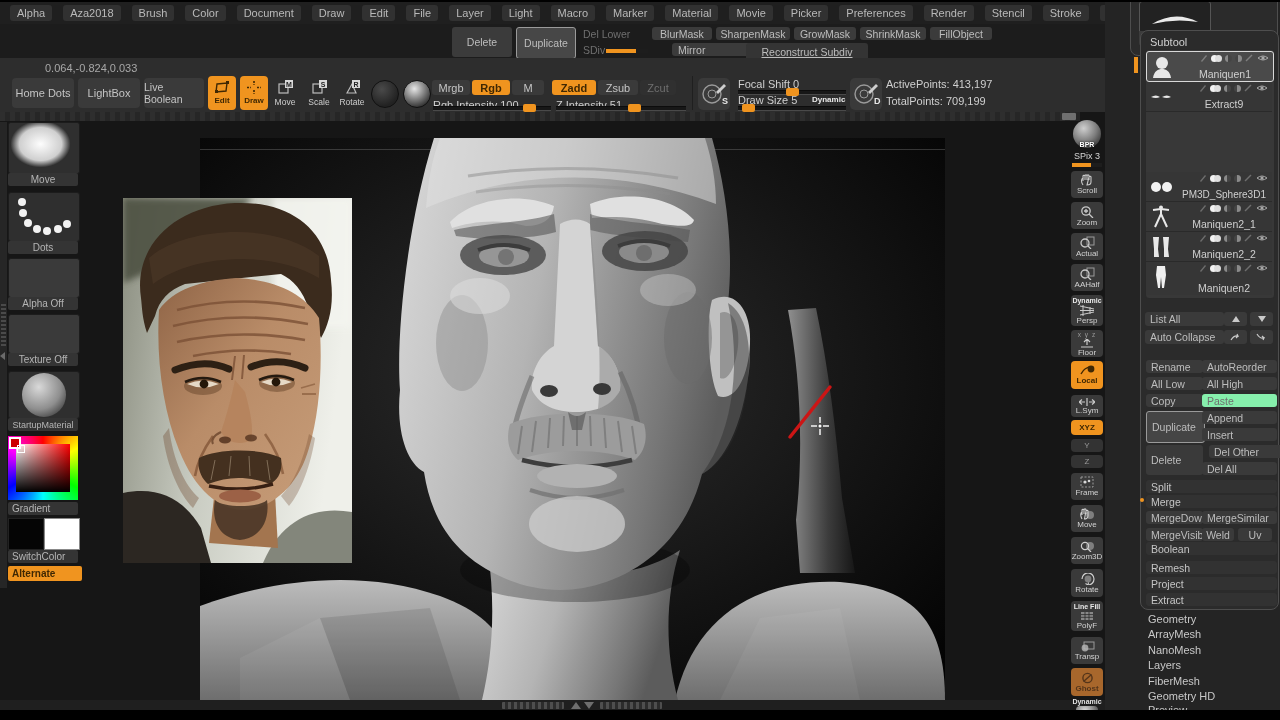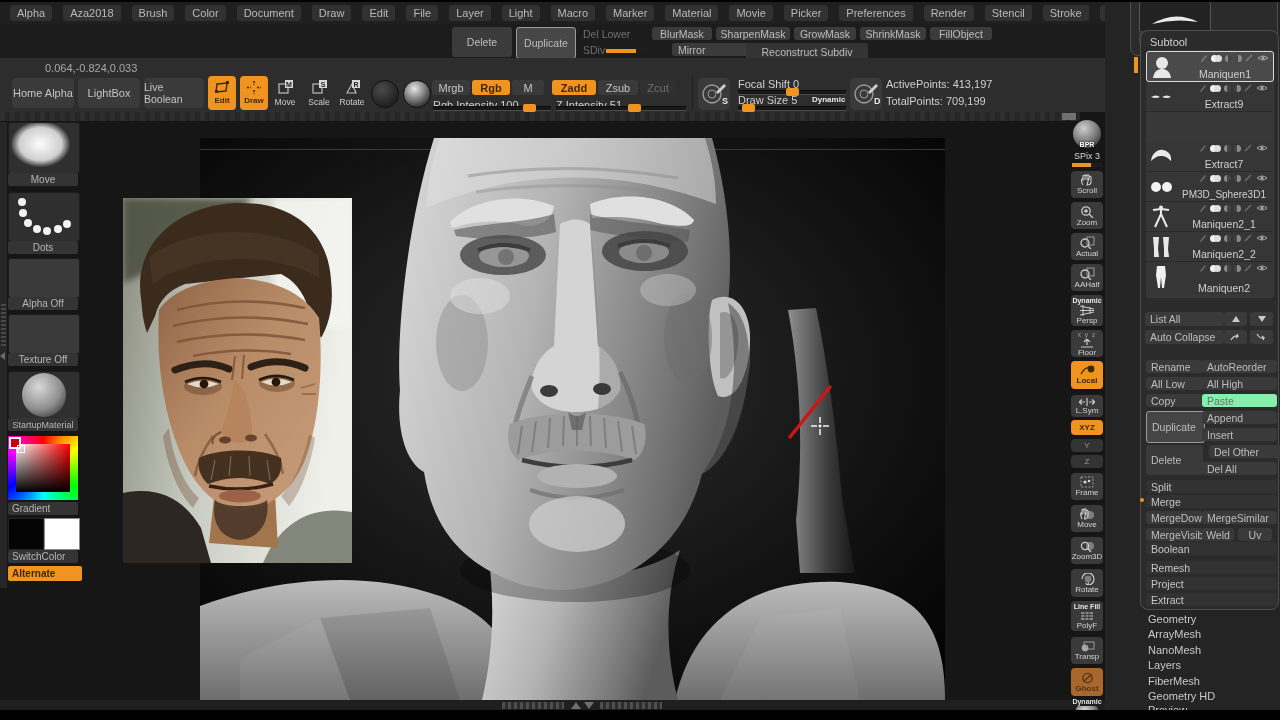--- a/index.html
+++ b/index.html
@@ -83,26 +83,26 @@
   <div class="abs mbtn dim" style="left:580px;top:44px;width:34px;height:12px;">SDiv</div>
   <div class="abs" style="left:606px;top:49px;width:42px;height:4px;background:#1d1d1d;">
       <div style="width:30px;height:4px;background:#f0941f;"></div>
     </div>
   <div class="abs mbtn" style="left:652px;top:27px;width:60px;height:13px;">BlurMask</div>
   <div class="abs mbtn" style="left:716px;top:27px;width:74px;height:13px;">SharpenMask</div>
   <div class="abs mbtn" style="left:794px;top:27px;width:62px;height:13px;">GrowMask</div>
   <div class="abs mbtn" style="left:860px;top:27px;width:66px;height:13px;">ShrinkMask</div>
   <div class="abs mbtn" style="left:930px;top:27px;width:62px;height:13px;">FillObject</div>
   <div class="abs mbtn" style="left:652px;top:43px;width:90px;height:13px;justify-content:flex-start;padding-left:6px;margin-left:20px;">Mirror</div>
-  <div class="abs mbtn" style="left:746px;top:43px;width:122px;height:18px;background:#343434;">Reconstruct Subdiv</div>
+  <div class="abs mbtn" style="left:746px;top:43px;width:122px;height:18px;background:#343434;text-decoration:underline;">Reconstruct Subdiv</div>
 
   <div class="abs toolbar"></div>
   <div class="abs lbl11" style="left:45px;top:62px;color:#a8a8a8;">0.064,-0.824,0.033</div>
 
-  <div class="abs tb-big" style="left:12px;top:78px;width:62px;height:30px;">Home Alpha</div>
+  <div class="abs tb-big" style="left:12px;top:78px;width:62px;height:30px;">Home Dots</div>
   <div class="abs tb-big" style="left:78px;top:78px;width:62px;height:30px;">LightBox</div>
   <div class="abs tb-big" style="left:144px;top:78px;width:60px;height:30px;font-size:10.5px;">Live Boolean</div>
 
   <div class="abs icostack orange" style="left:208px;top:76px;width:28px;height:34px;border-radius:4px;">
     <svg width="16" height="13" viewBox="0 0 16 13">
         <path d="M3 3 L13 2 L12 10 L2 11 Z" fill="none" stroke="#402803" stroke-width="1.4"></path>
         <rect x="1" y="9" width="3" height="3" fill="#402803"></rect>
         <rect x="12" y="0" width="3" height="3" fill="#402803"></rect>
       </svg>
     <span style="font-size:8px;">Edit</span>
@@ -608,44 +608,20 @@
       <svg width="9" height="8" viewBox="0 0 9 8">
           <path d="M1 7 L7 1" stroke="#6e6e6e" stroke-width="1.4"></path>
         </svg>
       <svg width="12" height="8" viewBox="0 0 12 8">
           <path d="M1 4 Q6 0 11 4 Q6 8 1 4 Z" fill="none" stroke="#a8a8a8"></path>
           <circle cx="6" cy="4" r="1.6" fill="#a8a8a8"></circle>
         </svg>
     </span>
     <span class="st-name">Extract9</span>
   </div>
-  <div class="st-row" style="top:142px;">
-    <span class="st-thumb">
-        <svg width="24" height="24" viewBox="0 0 24 24">
-          <path d="M2 16 C3 8 9 4 14 5 C20 6 23 11 22 16 C18 12 16 11 12 11 C8 11 5 13 2 16 Z" fill="#e8e8e8"></path>
-        </svg>
-      </span>
-    <span class="st-icons">
-      <svg width="8" height="8" viewBox="0 0 8 8">
-          <path d="M1 7 L6 1 L7 2 L2 8 Z" fill="#6e6e6e"></path>
-        </svg>
-      <span class="dot" style="background:#f2f2f2;margin-right:-6px;"></span>
-        <span class="dot" style="background:#dedede;"></span>
-      <span class="dot" style="background:linear-gradient(90deg,#8a8a8a 50%,#444 50%);"></span>
-      <span class="dot" style="background:linear-gradient(90deg,#444 50%,#8a8a8a 50%);"></span>
-      <svg width="9" height="8" viewBox="0 0 9 8">
-          <path d="M1 7 L7 1" stroke="#6e6e6e" stroke-width="1.4"></path>
-        </svg>
-      <svg width="12" height="8" viewBox="0 0 12 8">
-          <path d="M1 4 Q6 0 11 4 Q6 8 1 4 Z" fill="none" stroke="#a8a8a8"></path>
-          <circle cx="6" cy="4" r="1.6" fill="#a8a8a8"></circle>
-        </svg>
-    </span>
-    <span class="st-name">Extract7</span>
-  </div>
   <div class="st-row" style="top:172px;">
     <span class="st-thumb">
         <svg width="24" height="24" viewBox="0 0 24 24">
           <circle cx="7" cy="12" r="5" fill="#f2f2f2"></circle>
           <circle cx="18" cy="12" r="5" fill="#f2f2f2"></circle>
         </svg>
       </span>
     <span class="st-icons">
       <svg width="8" height="8" viewBox="0 0 8 8">
           <path d="M1 7 L6 1 L7 2 L2 8 Z" fill="#6e6e6e"></path>

